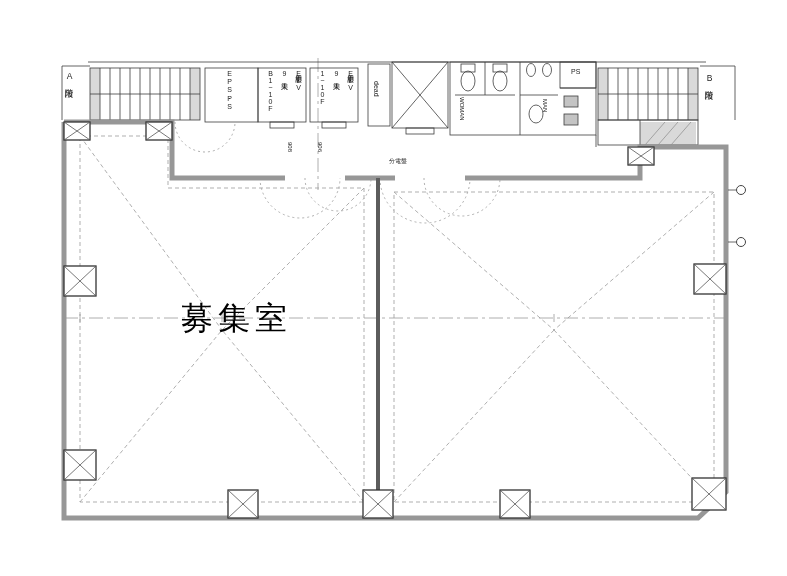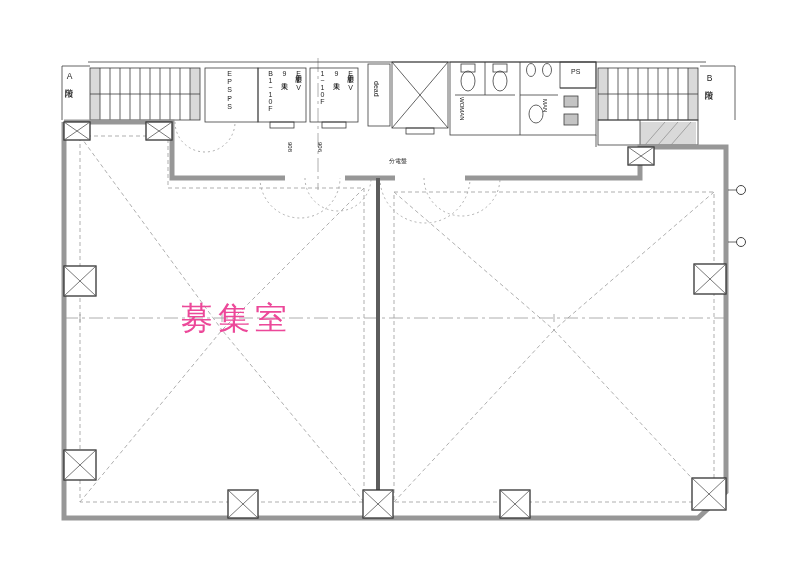--- a/index.html
+++ b/index.html
@@ -24,21 +24,21 @@
   .markers path{stroke:#444;stroke-width:.8;fill:none;}
   .fixture{stroke:#3c3c3c;stroke-width:.8;fill:none;}
   
   .lbl{position:absolute;color:#1c1c1c;white-space:nowrap;line-height:1;}
   .v{writing-mode:vertical-rl;text-orientation:upright;letter-spacing:1px;}
   .vm{writing-mode:vertical-rl;text-orientation:mixed;}
   .vcols{
     position:absolute;writing-mode:vertical-rl;text-orientation:upright;
     font-size:7px;line-height:2;color:#1c1c1c;white-space:nowrap;
   }
-  .main-room{font-size:32px;letter-spacing:5px;font-weight:500;color:#ec4899;}
+  .main-room{font-size:32px;letter-spacing:5px;font-weight:500;color:#000000;}
 </style>
 </head>
 <body>
 
 <div class="canvas">
 
   <svg width="787" height="576" viewBox="0 0 787 576">
 
     <g>
       <rect class="fillg" x="90" y="68" width="10" height="52"></rect>

